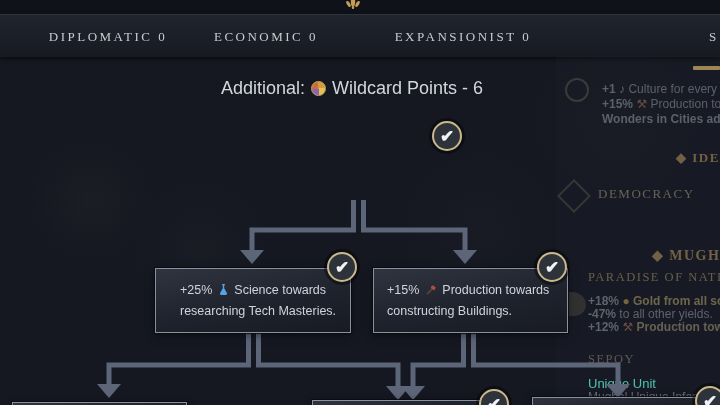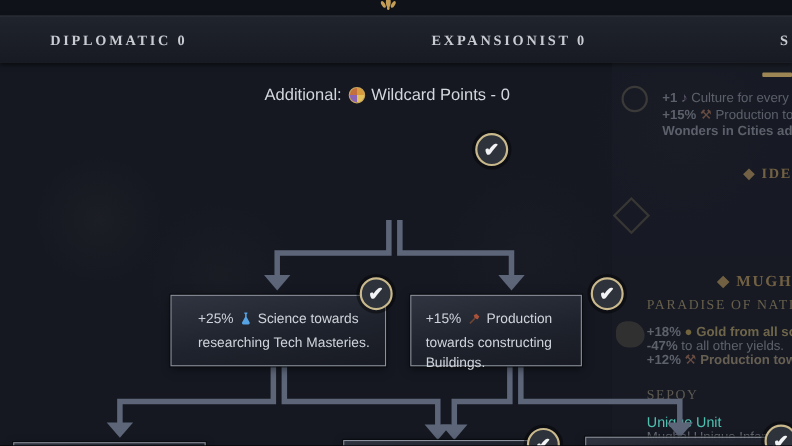--- a/index.html
+++ b/index.html
@@ -11,31 +11,31 @@
       radial-gradient(circle at 200px 250px, rgba(80,75,70,.08), transparent 70px),
       radial-gradient(circle at 480px 230px, rgba(70,70,80,.07), transparent 80px),
       radial-gradient(circle at 620px 120px, rgba(60,60,70,.06), transparent 90px);}
   
   .topstrip{position:absolute;left:0;top:0;width:720px;height:14px;background:#0f1219;}
   .fleur{position:absolute;left:344px;top:-6px;width:18px;height:18px;}
   
   .tabbar{position:absolute;left:0;top:14px;width:720px;height:42px;
     background:linear-gradient(#20242d,#171a22);
     border-top:1px solid rgba(130,140,160,.22);
-    box-shadow:0 2px 4px rgba(0,0,0,.55);font-weight:bold;}
+    box-shadow:0 2px 4px rgba(0,0,0,.55);}
   .tab{position:absolute;top:14px;transform:translateX(-50%);white-space:nowrap;
     font-family:"Liberation Serif",serif;font-size:13px;letter-spacing:2.5px;
     color:#c8cbd1;cursor:pointer;}
   .tab-last{transform:none;}
   .tab-underline{position:absolute;left:693px;top:51px;width:27px;height:4px;
     background:#b9995c;border-radius:1px;}
   
   .addrow{position:absolute;left:0;top:78px;width:704px;display:flex;
     justify-content:center;align-items:center;gap:6px;
-    font-size:15px;color:#d3d7dd;}
+    font-size:18px;color:#d3d7dd;}
   .wildicon{display:inline-block;width:15px;height:15px;border-radius:50%;
     border:1px solid #caa85f;box-sizing:border-box;
     background:conic-gradient(#d79a3d 0 90deg,#e3c05a 90deg 180deg,#8a63b5 180deg 270deg,#c4703c 270deg 360deg);}
   
   .connectors{position:absolute;left:0;top:0;pointer-events:none;}
   
   .node{position:absolute;box-sizing:border-box;padding:12px 11px 11px 13px;
     color:#cfd4db;font-size:12.5px;line-height:19px;cursor:pointer;
     border:1px solid #8b919c;
     background:linear-gradient(170deg,rgba(48,53,65,.97),rgba(31,35,45,.97) 55%,rgba(24,27,35,.97));
@@ -71,39 +71,41 @@
         <ellipse cx="9" cy="8" rx="2.2" ry="4.5"></ellipse>
         <ellipse cx="4.5" cy="10" rx="1.6" ry="3.4" transform="rotate(-30 4.5 10)"></ellipse>
         <ellipse cx="13.5" cy="10" rx="1.6" ry="3.4" transform="rotate(30 13.5 10)"></ellipse>
         <rect x="7.8" y="12" width="2.4" height="3" rx="1"></rect>
       </g>
     </svg>
   </div>
 
   <div class="tabbar">
     <div class="tab" style="left:108px"><span>DIPLOMATIC</span>&nbsp;<span>0</span></div>
+    <div class="tab" style="left:266px"><span>ECONOMIC</span>&nbsp;<span>0</span></div>
     <div class="tab" style="left:463px"><span>EXPANSIONIST</span>&nbsp;<span>0</span></div>
     <div class="tab tab-last" style="left:709px"><span>S</span></div>
     <div class="tab-underline"></div>
   </div>
 
   <div class="addrow">
     <span>Additional:</span>
     <span class="wildicon"></span>
-    <span>Wildcard Points - 0</span>
+    <span>Wildcard Points - 6</span>
   </div>
 
   <div class="bgpanel">
     <div class="shade"></div>
     <div class="medallion"></div>
     <div class="bgtext" style="left:46px;top:26px;font-size:12px;color:#6d727c;"><b>+1</b> <span style="color:#7a6f8a">♪</span> <span>Culture for every C</span></div>
     <div class="bgtext" style="left:46px;top:41px;font-size:12px;color:#6d727c;"><b>+15%</b> <span style="color:#7d5a4c">⚒</span> <span>Production towa</span></div>
     <div class="bgtext" style="left:46px;top:56px;font-size:12px;color:#6d727c;font-weight:bold;">Wonders in Cities adjacen</div>
     <div class="bgtext bg-serif" style="left:120px;top:94px;font-size:13px;font-weight:bold;color:#8a744d;">◆ IDEO</div>
     <div class="emblem"></div>
+    <div class="bgtext bg-serif" style="left:42px;top:130px;font-size:13px;color:#7d7663;">DEMOCRACY</div>
     <div class="bgtext bg-serif" style="left:96px;top:191px;font-size:14px;font-weight:bold;color:#8a744d;">◆ MUGHA</div>
     <div class="bgtext bg-serif" style="left:32px;top:214px;font-size:12.5px;color:#7d7257;">PARADISE OF NATIONS</div>
     <div class="lion"></div>
     <div class="bgtext" style="left:32px;top:238px;font-size:12px;color:#70757e;"><b>+18%</b> <span style="color:#8a7a45">●</span> <b style="color:#857a55">Gold from all sourc</b></div>
     <div class="bgtext" style="left:32px;top:251px;font-size:12px;color:#70757e;"><b>-47%</b> <span>to all other yields.</span></div>
     <div class="bgtext" style="left:32px;top:264px;font-size:12px;color:#70757e;"><b>+12%</b> <span style="color:#7d5a4c">⚒</span> <b style="color:#7b7260">Production toward</b></div>
     <div class="bgtext bg-serif" style="left:32px;top:296px;font-size:12.5px;color:#6f6a5e;">SEPOY</div>
     <div class="bgtext" style="left:32px;top:320px;font-size:13px;font-weight:normal;color:#5eead4;">Unique Unit</div>
     <div class="bgtext" style="left:32px;top:334px;font-size:12px;color:#7c8189;">Mughal Unique Infantry Un</div>
   </div>
@@ -135,21 +137,21 @@
     <span>+25%</span>
     <span class="ic"><svg viewBox="0 0 14 16" width="11" height="13">
           <path fill="#57a4e4" d="M5.2 1h3.6v1.2l-.9.8v3.4l3.4 6.1c.6 1.1-.2 2.5-1.5 2.5H4.2c-1.3 0-2.1-1.4-1.5-2.5l3.4-6.1V3l-.9-.8z"></path>
         </svg></span>
     <span>Science towards researching Tech Masteries.</span>
   </div>
   <div class="check" style="left:327px;top:252px;">
       <span>✔</span>
     </div>
 
-  <div class="node" style="left:373px;top:268px;width:156px;height:65px;">
+  <div class="node" style="left:373px;top:268px;width:195px;height:65px;">
     <span>+15%</span>
     <span class="ic"><svg viewBox="0 0 16 16" width="12" height="12">
           <path fill="#6e4434" d="m2.2 12.6 6.2-6.2 1.4 1.4-6.2 6.2z"></path>
           <path fill="#a8513b" d="M7.6 3.6 10.8 1.5l3.6 3.6-2 3.2-2.2-.6-1.9-1.9z"></path>
         </svg></span>
     <span>Production towards constructing Buildings.</span>
   </div>
   <div class="check" style="left:537px;top:252px;">
       <span>✔</span>
     </div>

